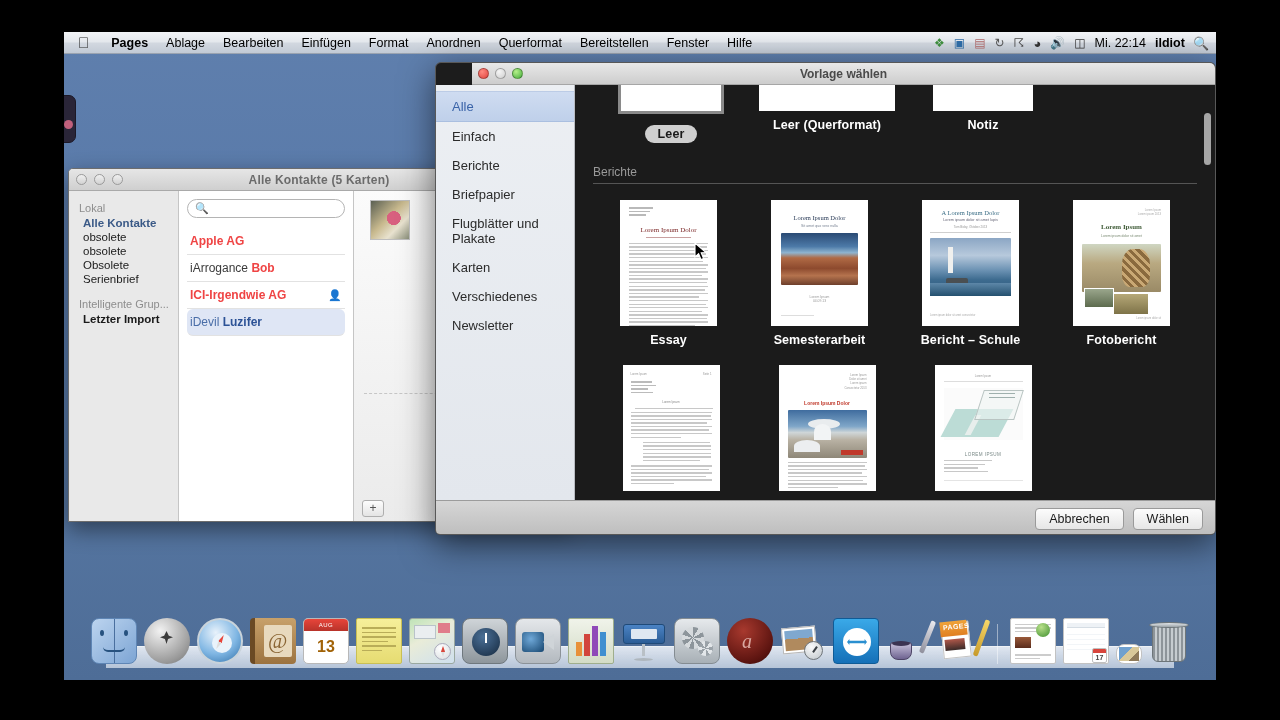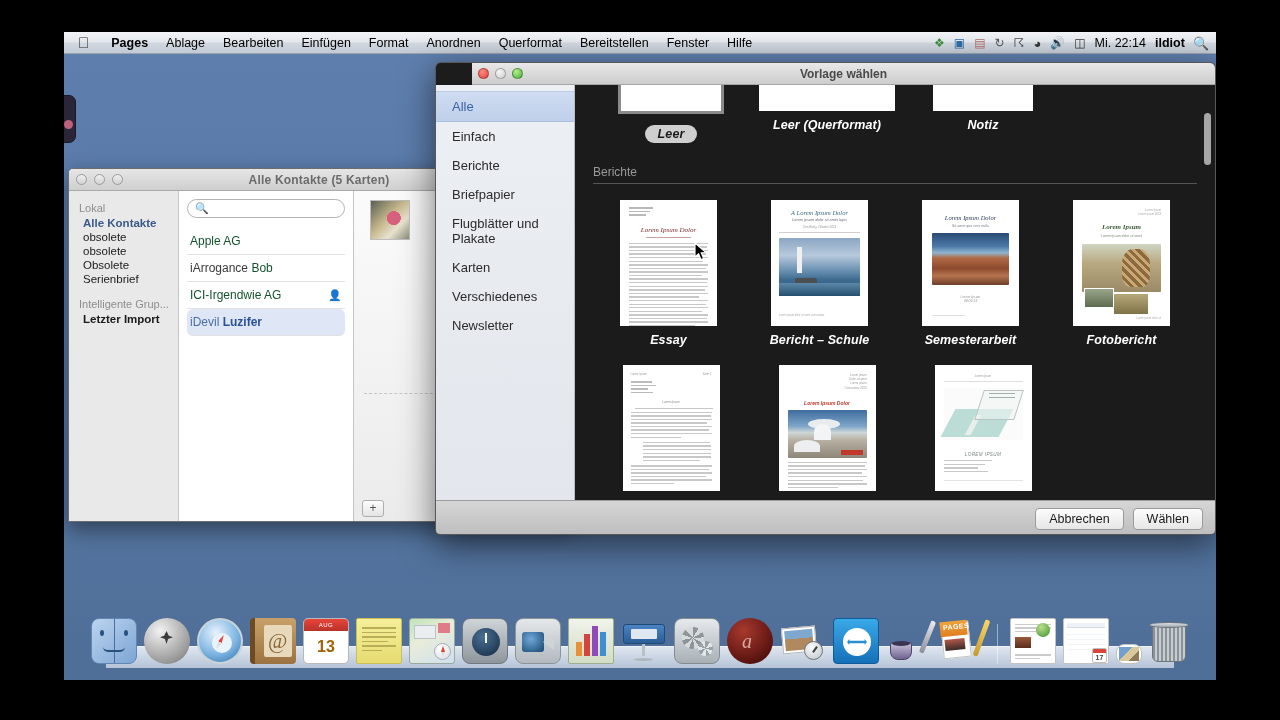--- a/index.html
+++ b/index.html
@@ -63,21 +63,21 @@
   .c-list { width: 175px; background: #fff; border-right: 1px solid #c5c5c5; padding: 8px 8px 0; }
   .c-search {
     height: 19px; border: 1px solid #b4b4b4; border-radius: 10px;
     background: #fff; display: flex; align-items: center; padding: 0 7px;
     font-size: 11px; color: #9a9a9a; margin-bottom: 10px;
   }
   .c-row { font-size: 12px; padding: 6px 3px; border-bottom: 1px solid #e2e2e2;
            display: flex; align-items: center; justify-content: space-between; }
   .c-row.sel { background: #dfe6f5; border-radius: 6px; }
   .c-row .nm-light { color: #3a3a3a; }
-  .c-row .nm-bold { font-weight: normal; color: #14532d; }
+  .c-row .nm-bold { font-weight: bold; color: #ef4444; }
   .c-row.sel .nm-light { color: #4a6ea8; }
   .c-row.sel .nm-bold { color: #2c5296; font-weight: bold; }
   .c-person-icon { color:#9a9a9a; font-size:11px; }
   .c-detail { flex: 1; background: linear-gradient(180deg,#fbfbfb,#ebebeb);
               padding: 9px 10px; position: relative; font-size: 11.5px; }
   .c-photo { width: 40px; height: 40px; border: 1px solid #bdbdbd; background:#f3f3f3;
              margin-left: 6px; overflow:hidden; }
   .c-field { text-align: right; color: #8d8d8d; margin-top: 7px; }
   .c-div { border-top: 1px dashed #c6c6c6; margin: 14px 0 6px; }
   .c-plus { position: absolute; left: 8px; bottom: 6px; width: 22px; height: 17px;
@@ -127,21 +127,21 @@
   }
 
   .dlg-content {
     flex: 1; background: #1b1b1b; position: relative; overflow: hidden;
     padding: 0 18px;
   }
   #dlg-scroll {
     position:absolute; right:4px; top:28px; width:7px; height:52px;
     background:#a6a6a6; border-radius:4px;
   }
-  .tpl-row { display: flex; gap: 0; font-style: italic; }
+  .tpl-row { display: flex; gap: 0; }
   .tpl-cell { width: 156px; text-align: center; }
   .thumb {
     margin: 0 auto; background: #fff; position: relative; overflow: hidden;
   }
   .thumb.sel { outline: 3px solid #8a8a8a; }
   .tpl-label { font-size: 12.5px; color: #fff; font-weight: bold;
                margin-top: 7px; letter-spacing: .1px; }
   .tpl-label.pill {
     display: inline-block; background: #cfcfcf; color: #1a1a1a;
     border-radius: 9px; padding: 2px 13px;
@@ -368,54 +368,54 @@
                   <div class="l" style="width:100%"></div>
                     <div class="l" style="width:84%"></div>
                 </div>
               </div>
             </div>
             <div class="tpl-label">Essay</div>
           </div>
 
           <div class="tpl-cell">
             <div class="thumb" style="width:97px;height:126px;">
+              <div class="mini" style="padding:14px 10px;">
+                <div class="mtitle" style="color:#2b3c58;font-family:'Liberation Serif',serif;font-size:6.5px;">Lorem Ipsum Dolor</div>
+                <div style="font-size:3.6px;color:#7a8494;text-align:center;margin-bottom:5px;">Sit amet quo vero nulla</div>
+                <div class="mimg" style="height:52px;background:
+                   linear-gradient(180deg,#2a4a74 0%,#4d7aa8 26%,#8fb4cf 38%,
+                   #b06a45 48%,#8d4a2e 68%,#b5734e 82%,#6e3f2b 100%);"></div>
+                <div style="margin-top:10px;text-align:center;">
+                  <div style="font-size:3.4px;color:#999;">Lorem Ipsum</div>
+                  <div style="font-size:3.4px;color:#999;">04.09.13</div>
+                </div>
+                <div class="mline" style="position:absolute;bottom:8px;left:10px;width:34%;height:1px;background:#ddd;"></div>
+              </div>
+            </div>
+            <div class="tpl-label">Semesterarbeit</div>
+          </div>
+
+          <div class="tpl-cell">
+            <div class="thumb" style="width:97px;height:126px;">
               <div class="mini" style="padding:9px 8px;">
                 <div style="font-size:6.5px;color:#3b6e86;font-family:'Liberation Serif',serif;">A Lorem Ipsum Dolor</div>
                 <div style="font-size:3.8px;color:#667;margin-top:2px;">Lorem ipsum dolor sit amet lupis</div>
                 <div style="font-size:3px;color:#999;margin-top:3px;">Tom Bixby, Oktober 2013</div>
                 <div style="border-top:1px solid #cfcfcf;margin:3px 0 5px;"></div>
                 <div class="mimg" style="height:58px;background:
                    linear-gradient(180deg,#8ba6c4 0%,#b7c9dc 30%,#6d93b4 55%,
                    #3d6b8f 72%,#2c5578 100%);position:relative;">
                   <div style="position:absolute;left:22%;top:16%;width:5px;height:26px;background:#f0f0ee;"></div>
                   <div style="position:absolute;left:20%;bottom:16%;width:22px;height:9px;background:#4a4f52;border-radius:2px;"></div>
                   <div style="position:absolute;left:0;bottom:0;width:100%;height:22%;background:linear-gradient(180deg,#5d87a8,#24506f);"></div>
                 </div>
                 <div style="position:absolute;bottom:9px;left:8px;font-size:2.6px;color:#aaa;">Lorem ipsum dolor sit amet consectetur</div>
               </div>
             </div>
             <div class="tpl-label">Bericht – Schule</div>
-          </div>
-
-          <div class="tpl-cell">
-            <div class="thumb" style="width:97px;height:126px;">
-              <div class="mini" style="padding:14px 10px;">
-                <div class="mtitle" style="color:#2b3c58;font-family:'Liberation Serif',serif;font-size:6.5px;">Lorem Ipsum Dolor</div>
-                <div style="font-size:3.6px;color:#7a8494;text-align:center;margin-bottom:5px;">Sit amet quo vero nulla</div>
-                <div class="mimg" style="height:52px;background:
-                   linear-gradient(180deg,#2a4a74 0%,#4d7aa8 26%,#8fb4cf 38%,
-                   #b06a45 48%,#8d4a2e 68%,#b5734e 82%,#6e3f2b 100%);"></div>
-                <div style="margin-top:10px;text-align:center;">
-                  <div style="font-size:3.4px;color:#999;">Lorem Ipsum</div>
-                  <div style="font-size:3.4px;color:#999;">04.09.13</div>
-                </div>
-                <div class="mline" style="position:absolute;bottom:8px;left:10px;width:34%;height:1px;background:#ddd;"></div>
-              </div>
-            </div>
-            <div class="tpl-label">Semesterarbeit</div>
           </div>
 
           <div class="tpl-cell">
             <div class="thumb" style="width:97px;height:126px;">
               <div class="mini" style="padding:8px 9px;">
                 <div style="text-align:right;font-size:2.8px;color:#aaa;">Lorem Ipsum<br>Lorem ipsum 2013</div>
                 <div class="mtitle" style="color:#3f5b37;font-family:'Liberation Serif',serif;font-size:7px;font-weight:bold;margin-top:7px;">Lorem Ipsum</div>
                 <div style="font-size:3.4px;color:#7a8a72;text-align:center;">Lorem ipsum dolor sit amet</div>
                 <div class="mimg" style="margin-top:6px;height:48px;background:
                    linear-gradient(180deg,#cfd6c2 0%,#b9a981 40%,#9a8a66 100%);position:relative;">

